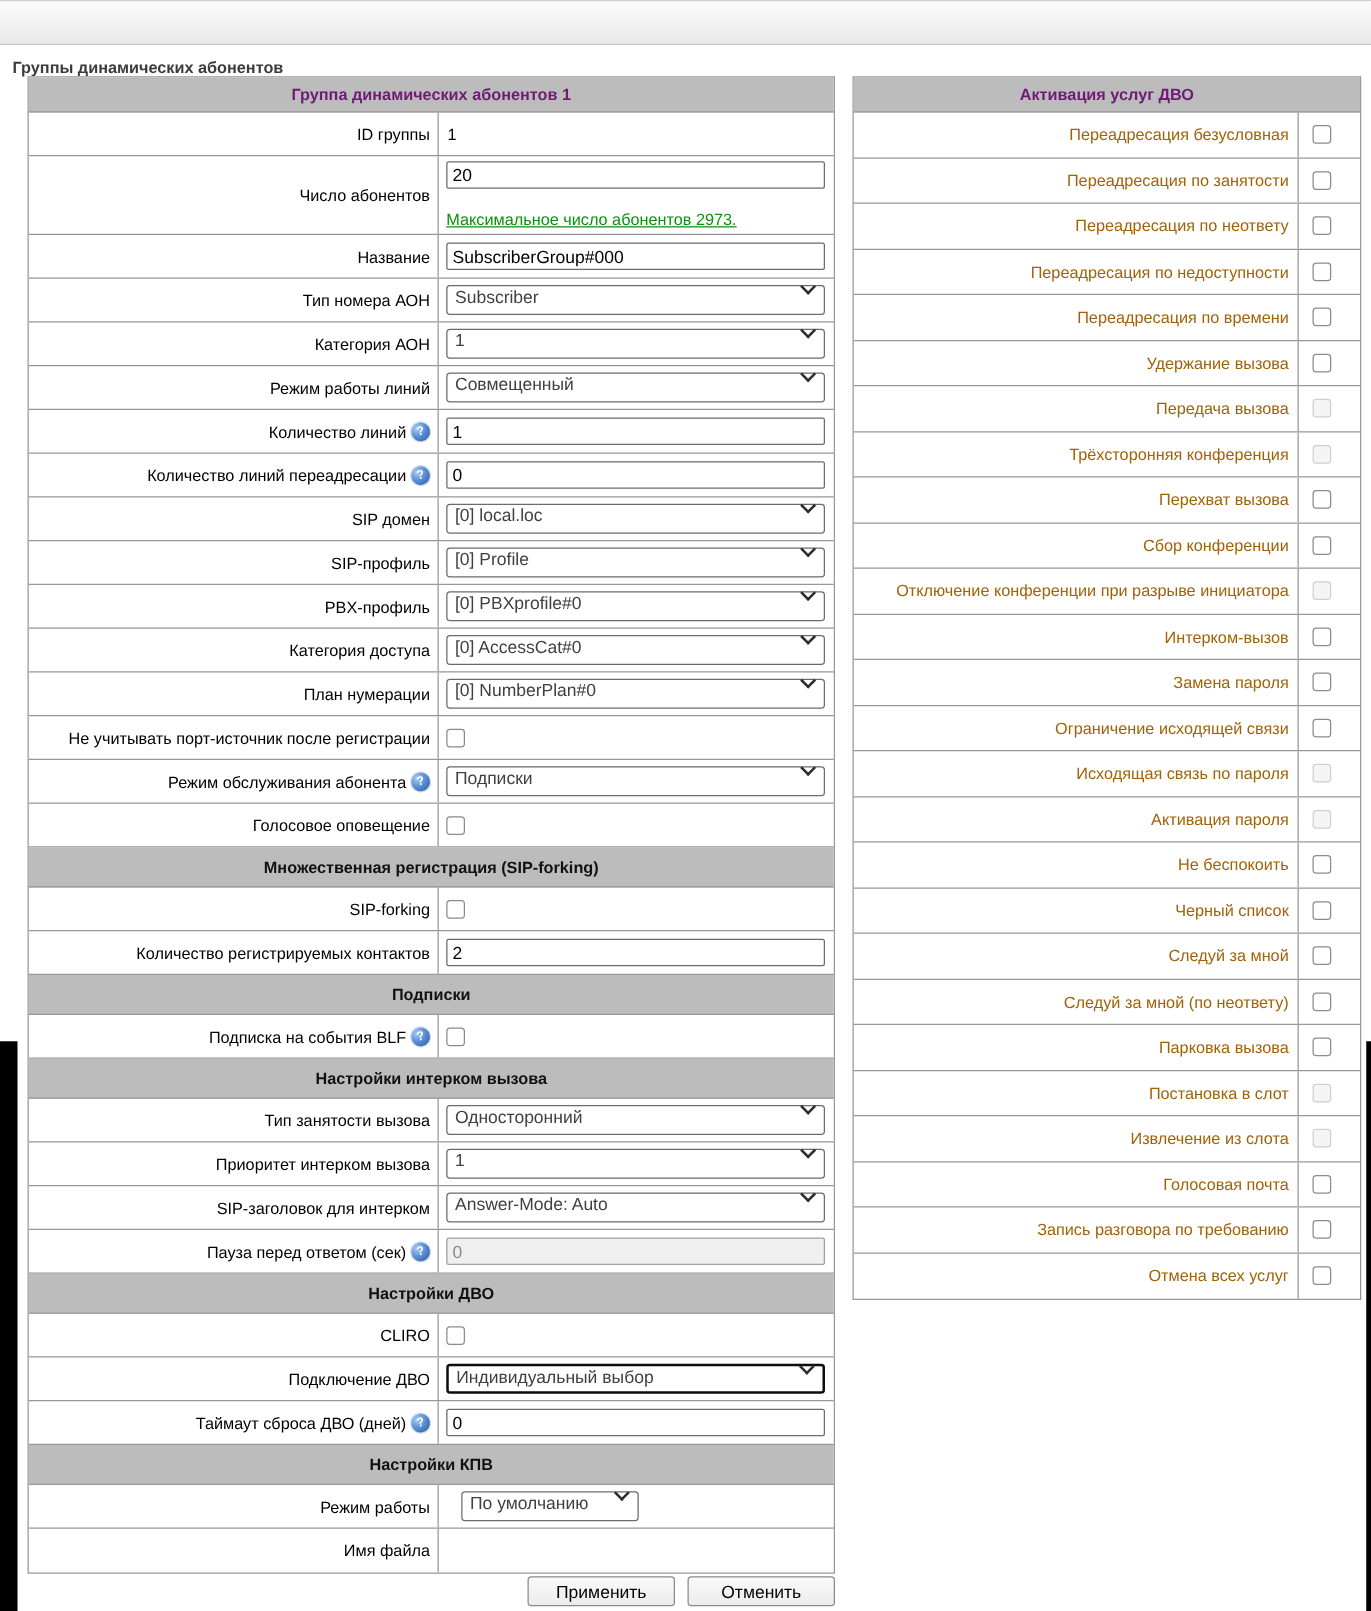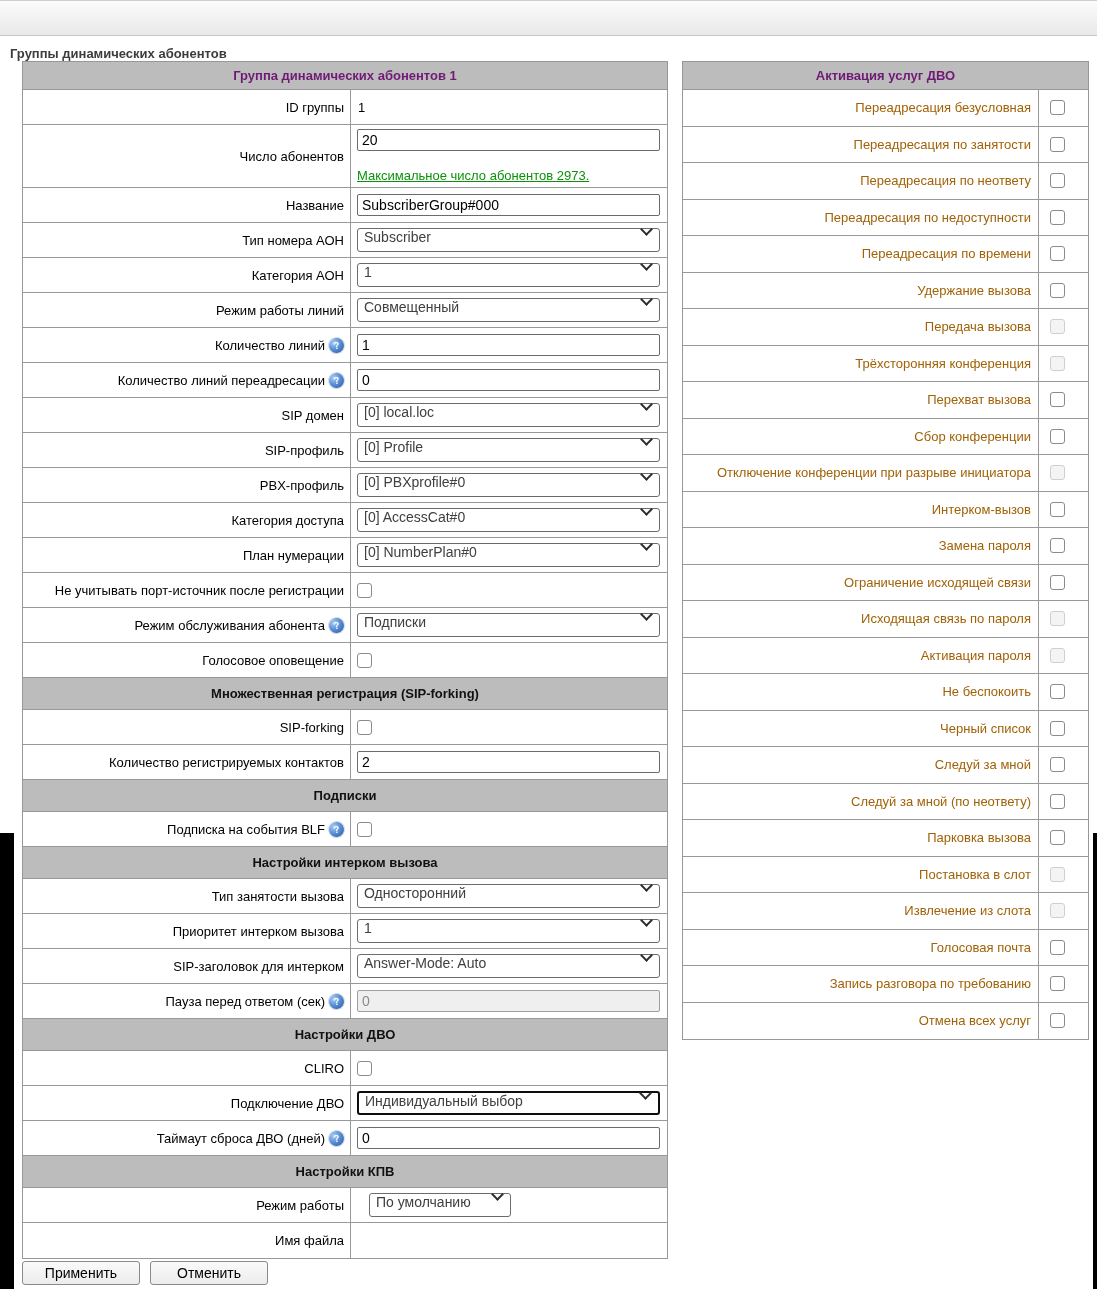--- a/index.html
+++ b/index.html
@@ -101,21 +101,21 @@
   .rlbl{
     flex:0 0 356px;box-sizing:border-box;align-self:stretch;
     border-right:1px solid #989898;
     display:flex;align-items:center;justify-content:flex-end;
     text-align:right;font-size:13px;color:#a16207;padding:2px 7px 2px 4px;
   }
   .rval{flex:1;display:flex;align-items:center;justify-content:flex-start;padding-left:11px;}
   
   .btnbar{
     position:absolute;left:22px;top:1261px;width:646px;
-    display:flex;justify-content:flex-start;gap:10px;
+    display:flex;justify-content:flex-end;gap:10px;
   }
   button.btn{
     min-width:118px;height:24px;
     background:linear-gradient(#fafafa,#ececec);
     border:1px solid #8a8a8a;border-radius:3px;
     font-family:"Liberation Sans","DejaVu Sans",sans-serif;
     font-size:14px;color:#000;padding:0 16px;cursor:pointer;
   }
   
   .strip{position:absolute;background:#000;}

